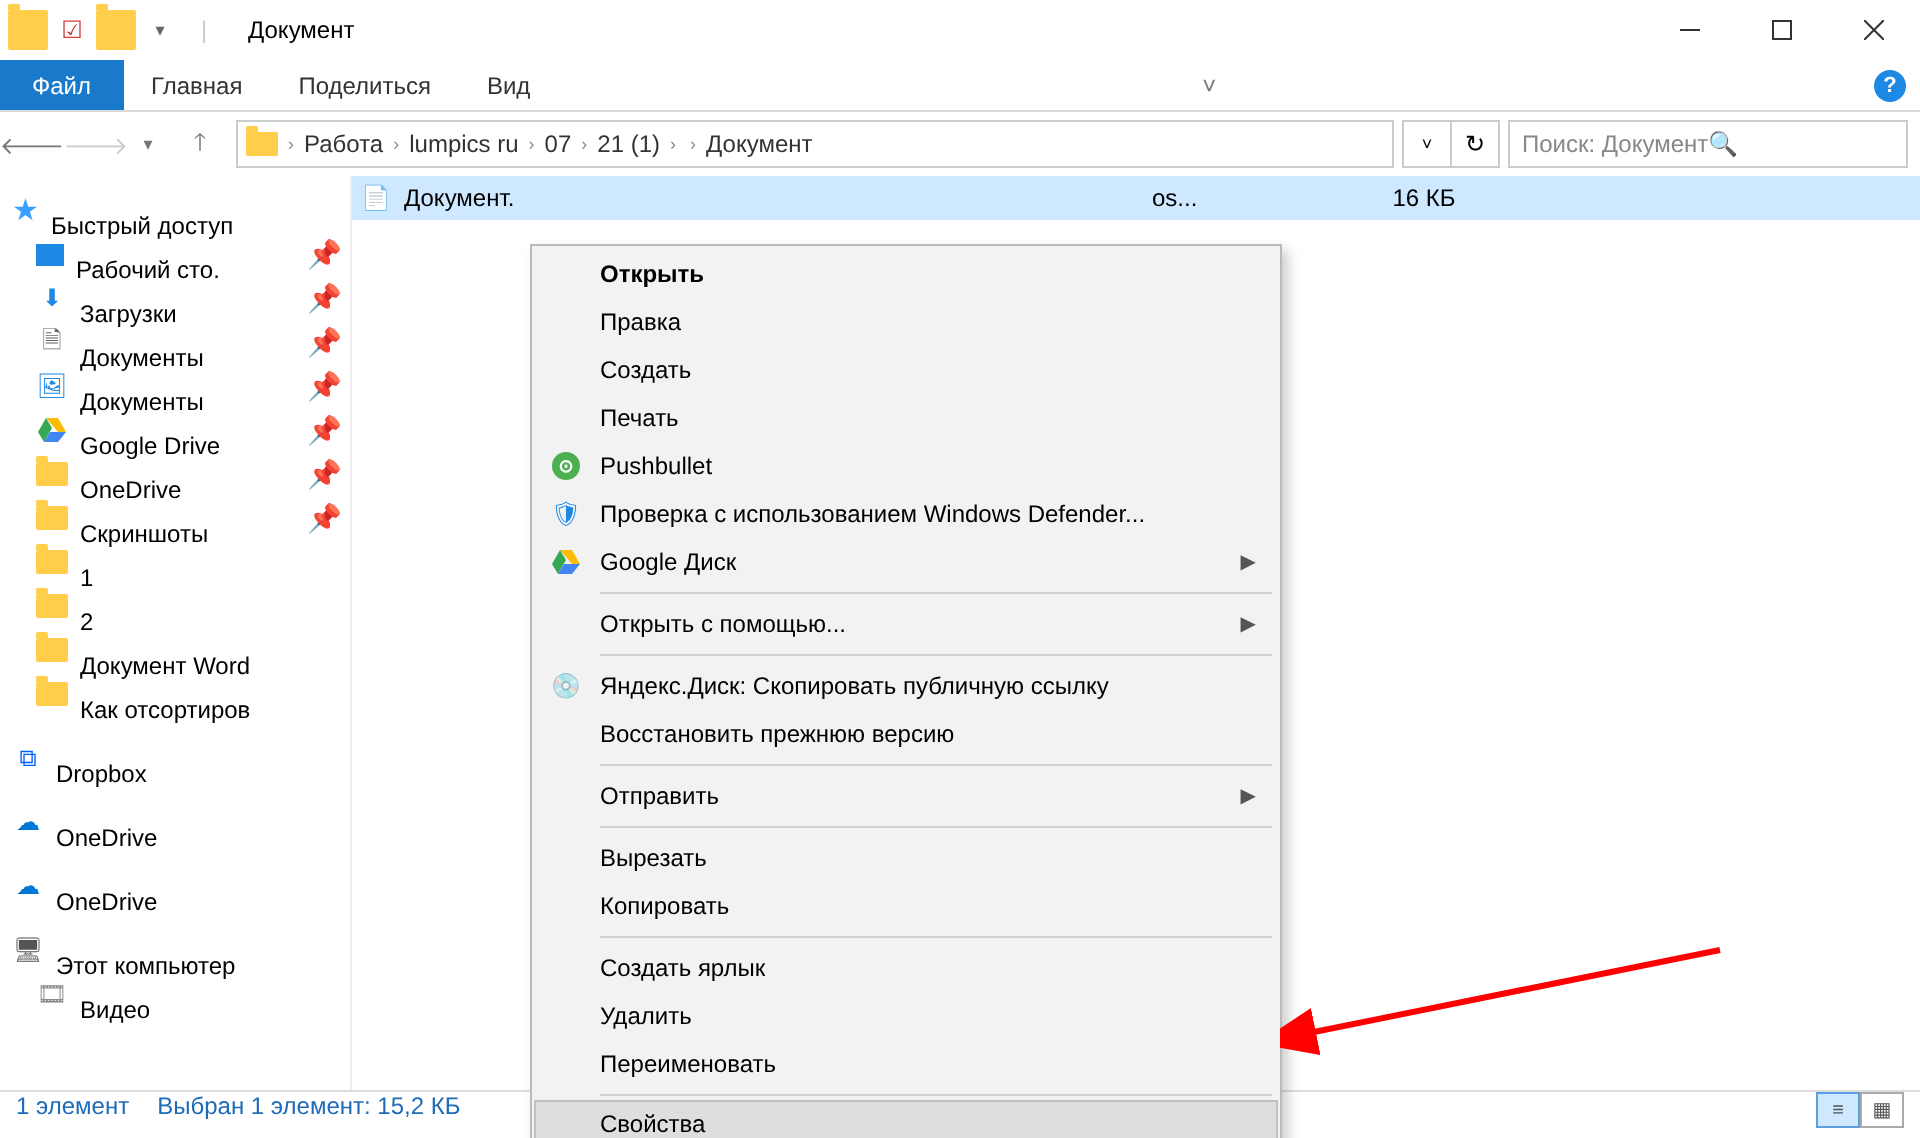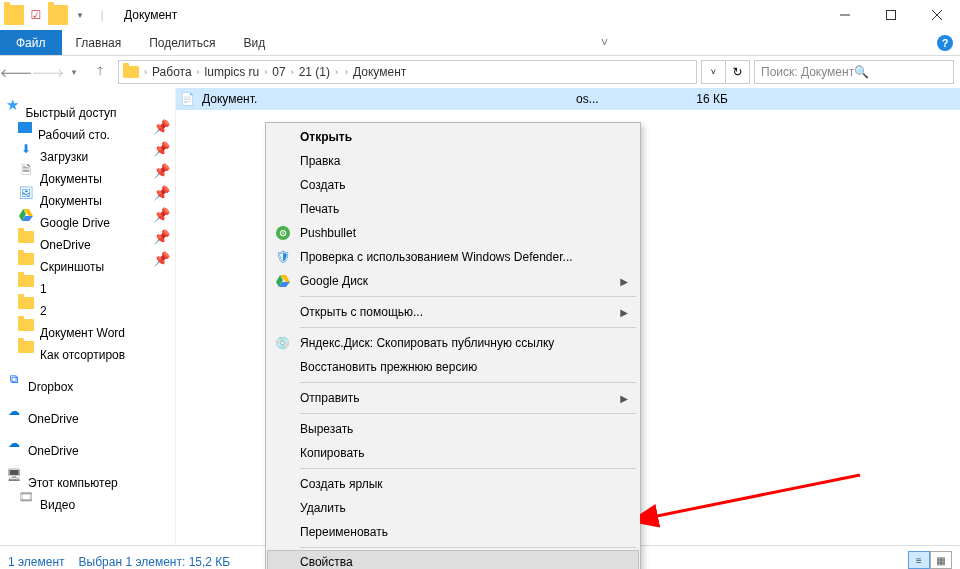--- a/index.html
+++ b/index.html
@@ -44,21 +44,21 @@
 .col-name { width: 250px; }
 .col-date { width: 150px; }
 .col-type { width: 100px; }
 .col-size { width: 80px; justify-content: flex-end; }
 .sort { position: absolute; left: 120px; top: 0; font-size: 9px; color: #888; }
 .filerow { display: flex; align-items: center; height: 22px; background: #cde8ff; }
 .filerow .col-name { display: flex; align-items: center; gap: 6px; padding-left: 4px; }
 .filerow .col-size { text-align: center; padding-right: 8px; justify-content: flex-end; }
 
 
-.statusbar { position: absolute; bottom: 0; left: 0; right: 0; height: 24px; border-top: 1px solid #ddd; display: flex; align-items: flex-end; padding: 0 8px; color: #1e6bb8; gap: 14px; }
+.statusbar { position: absolute; bottom: 0; left: 0; right: 0; height: 24px; border-top: 1px solid #ddd; display: flex; align-items: flex-start; padding: 0 8px; color: #1e6bb8; gap: 14px; }
 .statusbar .views { margin-left: auto; display: flex; gap: 0; }
 .viewbtn { width: 22px; height: 18px; border: 1px solid #aaa; display: inline-flex; align-items: center; justify-content: center; font-size: 10px; color: #555; }
 .viewbtn.active { background: #cde8ff; border-color: #5aa0e0; }
 
 
 .ctxmenu { position: absolute; left: 265px; top: 122px; width: 376px; background: #f2f2f2; border: 1px solid #bababa; box-shadow: 3px 3px 6px rgba(0,0,0,.2); padding: 2px; }
 .ctxmenu .mi { height: 24px; display: flex; align-items: center; padding-left: 32px; padding-right: 20px; position: relative; }
 .ctxmenu .mi.bold { font-weight: bold; }
 .ctxmenu .mi.sel { background: #dedede; border: 1px solid #c0c0c0; margin: -1px; }
 .ctxmenu .msep { height: 1px; background: #d0d0d0; margin: 3px 2px 3px 32px; }

